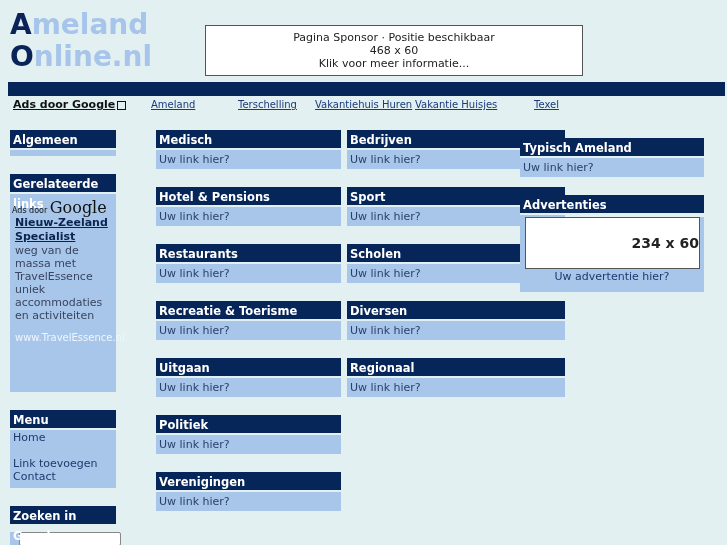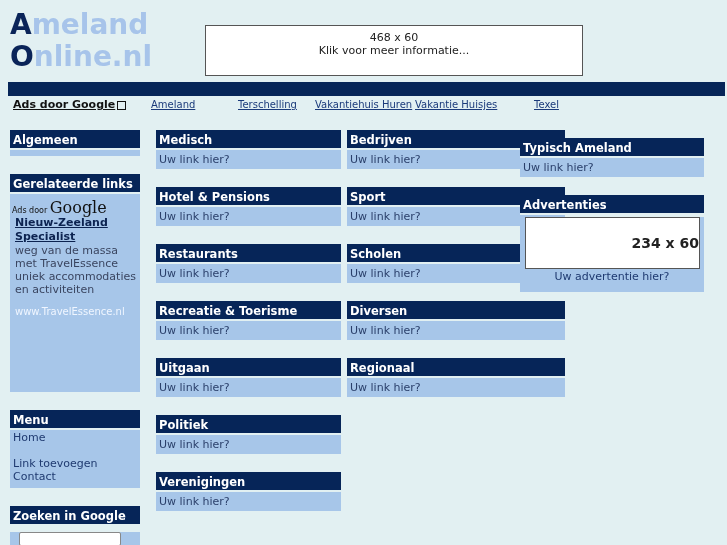--- a/index.html
+++ b/index.html
@@ -49,21 +49,21 @@
   .box .hd {
     background: #062558; color: #ffffff; font-weight: bold; font-size: 11.5px;
     height: 20px; line-height: 20px; padding-left: 3px;
     border-bottom: 2px solid #e2f0f2;
   }
   .box .bd {
     background: #a7c6e9; color: #2a3f6a; font-size: 11px;
     padding-left: 3px; min-height: 8px;
   }
   .bd .lnk { display: block; height: 19px; line-height: 19px; color: #2a3f6a; text-decoration: none; cursor: pointer; }
-  .col-l { left: 10px; width: 130px; }
+  .col-l { left: 10px; width: 106px; }
   .col-2 { left: 156px; width: 185px; }
   .col-3 { left: 347px; width: 218px; }
   .col-4 { left: 520px; width: 184px; margin-top: 8px; }
   .ads-label { font-size: 8px; color: #111; padding-top: 4px; height: 20px; }
   .ads-label .g { font-family: "DejaVu Serif", serif; font-size: 16px; }
   .ad-title { display: block; font-weight: bold; font-size: 11px; color: #0c2350; text-decoration: underline; line-height: 14px; padding-left: 3px; margin-top: 2px; }
   .ad-text { font-size: 11px; color: #3a4560; line-height: 13px; padding-left: 3px; }
   .ad-url { font-size: 10px; color: #f0f6ff; padding-left: 3px; display: block; margin-top: 10px; }
   .menu-item { display: block; height: 13px; line-height: 13px; color: #1f3a70; text-decoration: none; cursor: pointer; }
   .adbox {
@@ -78,20 +78,21 @@
 </style>
 </head>
 <body>
 
 <div class="logo">
   <div><span class="cap">A</span><span class="rest">meland</span></div>
   <div><span class="cap">O</span><span class="rest">nline.nl</span></div>
 </div>
 
 <div class="sponsor">
+  <div>Pagina Sponsor · Positie beschikbaar</div>
   <div>468 x 60</div>
   <div>Klik voor meer informatie...</div>
 </div>
 
 <div class="topbar"></div>
 
 <div class="navrow">
   <a class="ads-google"><span>Ads door Google</span><span class="ext-icon"></span></a>
   <a style="left:151px">Ameland</a>
   <a style="left:238px">Terschelling</a>

